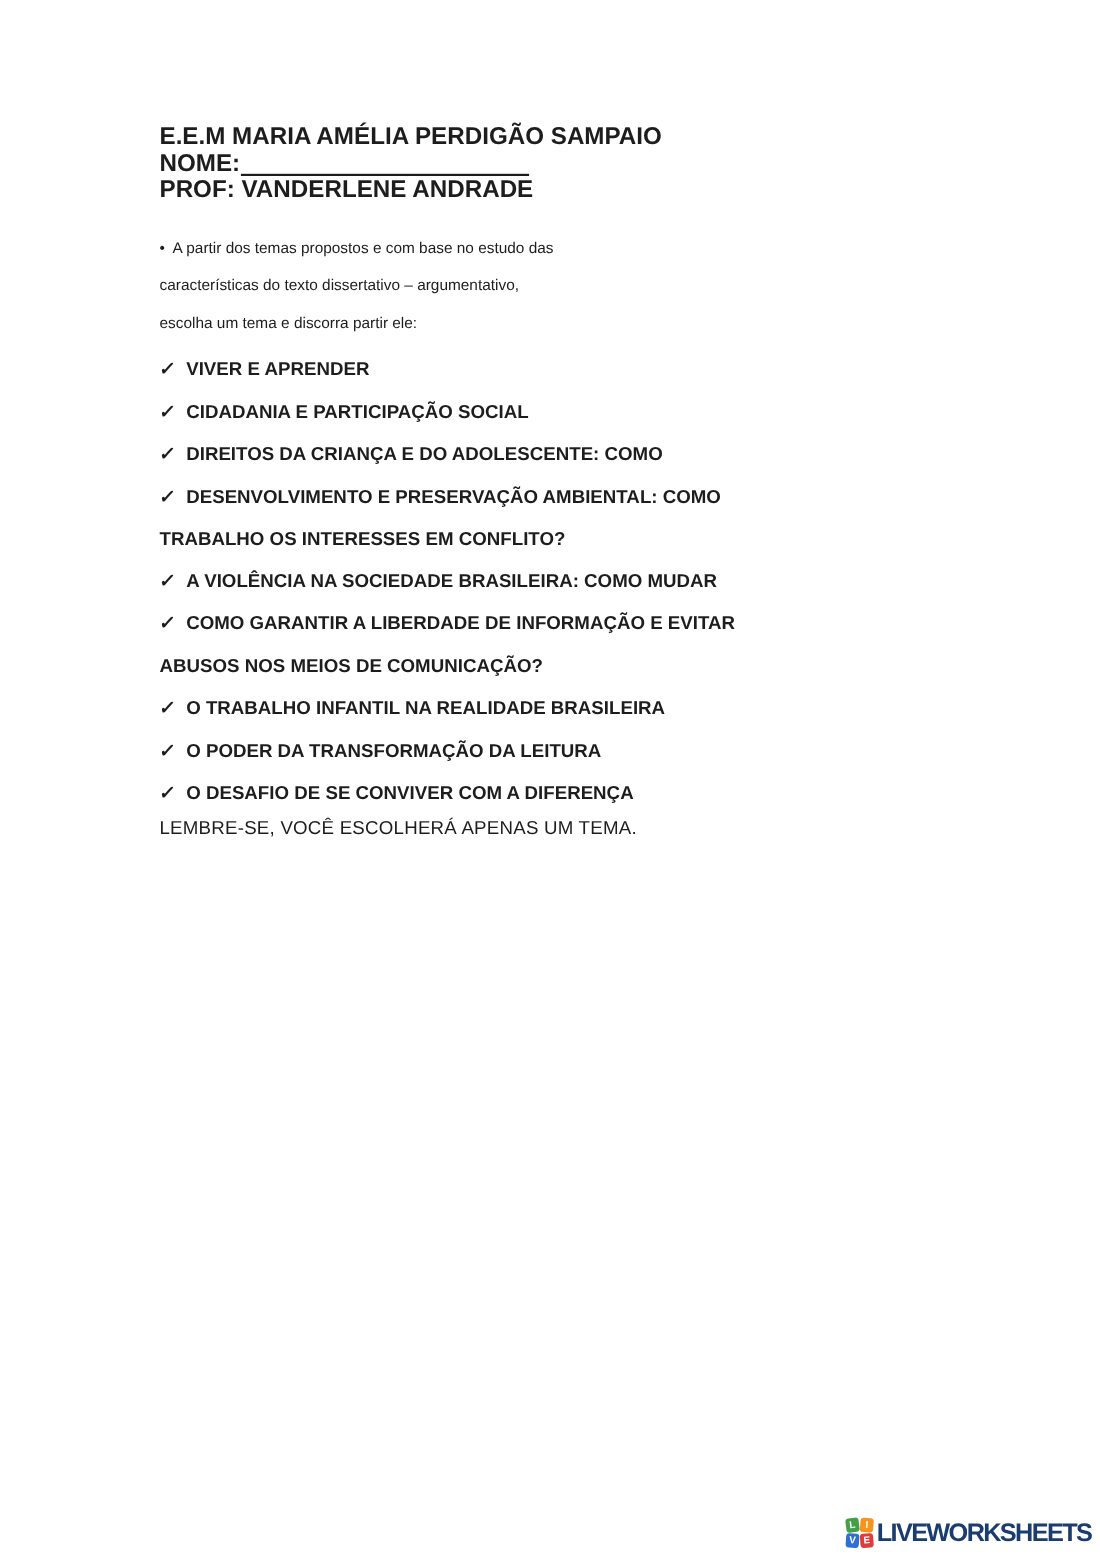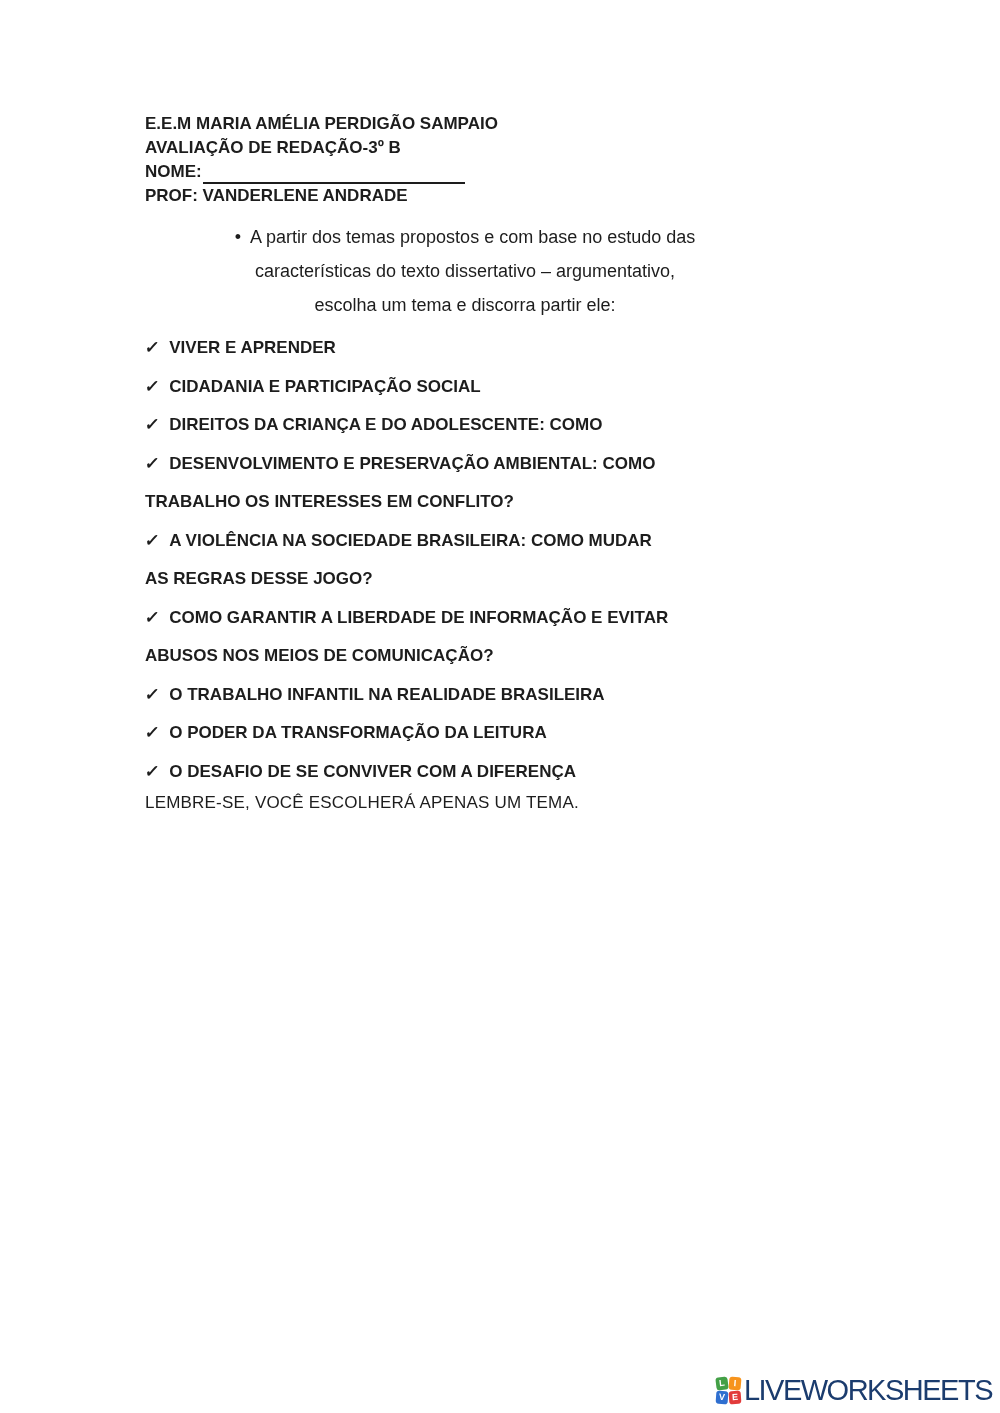--- a/index.html
+++ b/index.html
@@ -14,37 +14,36 @@
   }
   .content {
     position: absolute;
     left: 145px;
     top: 112px;
     width: 640px;
   }
   .header-block { }
   .header-line {
     font-weight: bold;
-    font-size: 17px;
+    font-size: 22px;
     line-height: 24px;
     white-space: pre-wrap;
   }
   .name-line { display: flex; align-items: flex-end; }
   .name-blank {
     display: inline-block;
     width: 262px;
     height: 16px;
     border-bottom: 2.5px solid #1d1d1d;
     margin-left: 1px;
   }
   .intro {
-    margin-top: 12px;
-    font-size: 18px;
+    margin-top: 24px;
+    font-size: 14px;
     line-height: 34px;
-    text-align: center;
   }
   .intro .line { white-space: pre-wrap; }
   .topics {
     margin-top: 7px;
     font-size: 17px;
     font-weight: bold;
     line-height: 38.5px;
   }
   .topics .line { white-space: pre-wrap; }
   .check { display: inline-block; margin-right: 10px; transform: skewX(-8deg); }
@@ -77,54 +76,52 @@
     display: flex;
     align-items: center;
     justify-content: center;
     line-height: 1;
   }
   .logo-sq:nth-child(1) { transform: rotate(-7deg); }
   .logo-sq:nth-child(2) { transform: rotate(5deg); }
   .logo-sq:nth-child(3) { transform: rotate(4deg); }
   .logo-sq:nth-child(4) { transform: rotate(-4deg); }
   .brand {
-    font-size: 29px;
-    font-weight: 400;
+    font-size: 23px;
+    font-weight: 700;
     letter-spacing: -1.5px;
   }
 </style>
 </head>
 <body>
 
 <div class="content">
 
   <div class="header-block">
     <div class="header-line">E.E.M MARIA AMÉLIA PERDIGÃO SAMPAIO</div>
-    <div class="header-line">AVALIAÇÃO DE REDAÇÃO-3º B</div>
     <div class="header-line name-line">
       <span>NOME:</span>
       <span class="name-blank"></span>
     </div>
     <div class="header-line">PROF: VANDERLENE ANDRADE</div>
   </div>
 
   <div class="intro">
     <div class="line">•  A partir dos temas propostos e com base no estudo das</div>
     <div class="line">características do texto dissertativo – argumentativo,</div>
     <div class="line">escolha um tema e discorra partir ele:</div>
   </div>
 
   <div class="topics">
     <div class="line"><span class="check">✓</span><span>VIVER E APRENDER</span></div>
     <div class="line"><span class="check">✓</span><span>CIDADANIA E PARTICIPAÇÃO SOCIAL</span></div>
     <div class="line"><span class="check">✓</span><span>DIREITOS DA CRIANÇA E DO ADOLESCENTE: COMO</span></div>
     <div class="line"><span class="check">✓</span><span>DESENVOLVIMENTO E PRESERVAÇÃO AMBIENTAL: COMO</span></div>
     <div class="line"><span>TRABALHO OS INTERESSES EM CONFLITO?</span></div>
     <div class="line"><span class="check">✓</span><span>A VIOLÊNCIA NA SOCIEDADE BRASILEIRA: COMO MUDAR</span></div>
-    <div class="line"><span>AS REGRAS DESSE JOGO?</span></div>
     <div class="line"><span class="check">✓</span><span>COMO GARANTIR A LIBERDADE DE INFORMAÇÃO E EVITAR</span></div>
     <div class="line"><span>ABUSOS NOS MEIOS DE COMUNICAÇÃO?</span></div>
     <div class="line"><span class="check">✓</span><span>O TRABALHO INFANTIL NA REALIDADE BRASILEIRA</span></div>
     <div class="line"><span class="check">✓</span><span>O PODER DA TRANSFORMAÇÃO DA LEITURA</span></div>
     <div class="line"><span class="check">✓</span><span>O DESAFIO DE SE CONVIVER COM A DIFERENÇA</span></div>
   </div>
 
   <div class="closing">LEMBRE-SE, VOCÊ ESCOLHERÁ APENAS UM TEMA.</div>
 
 </div>

